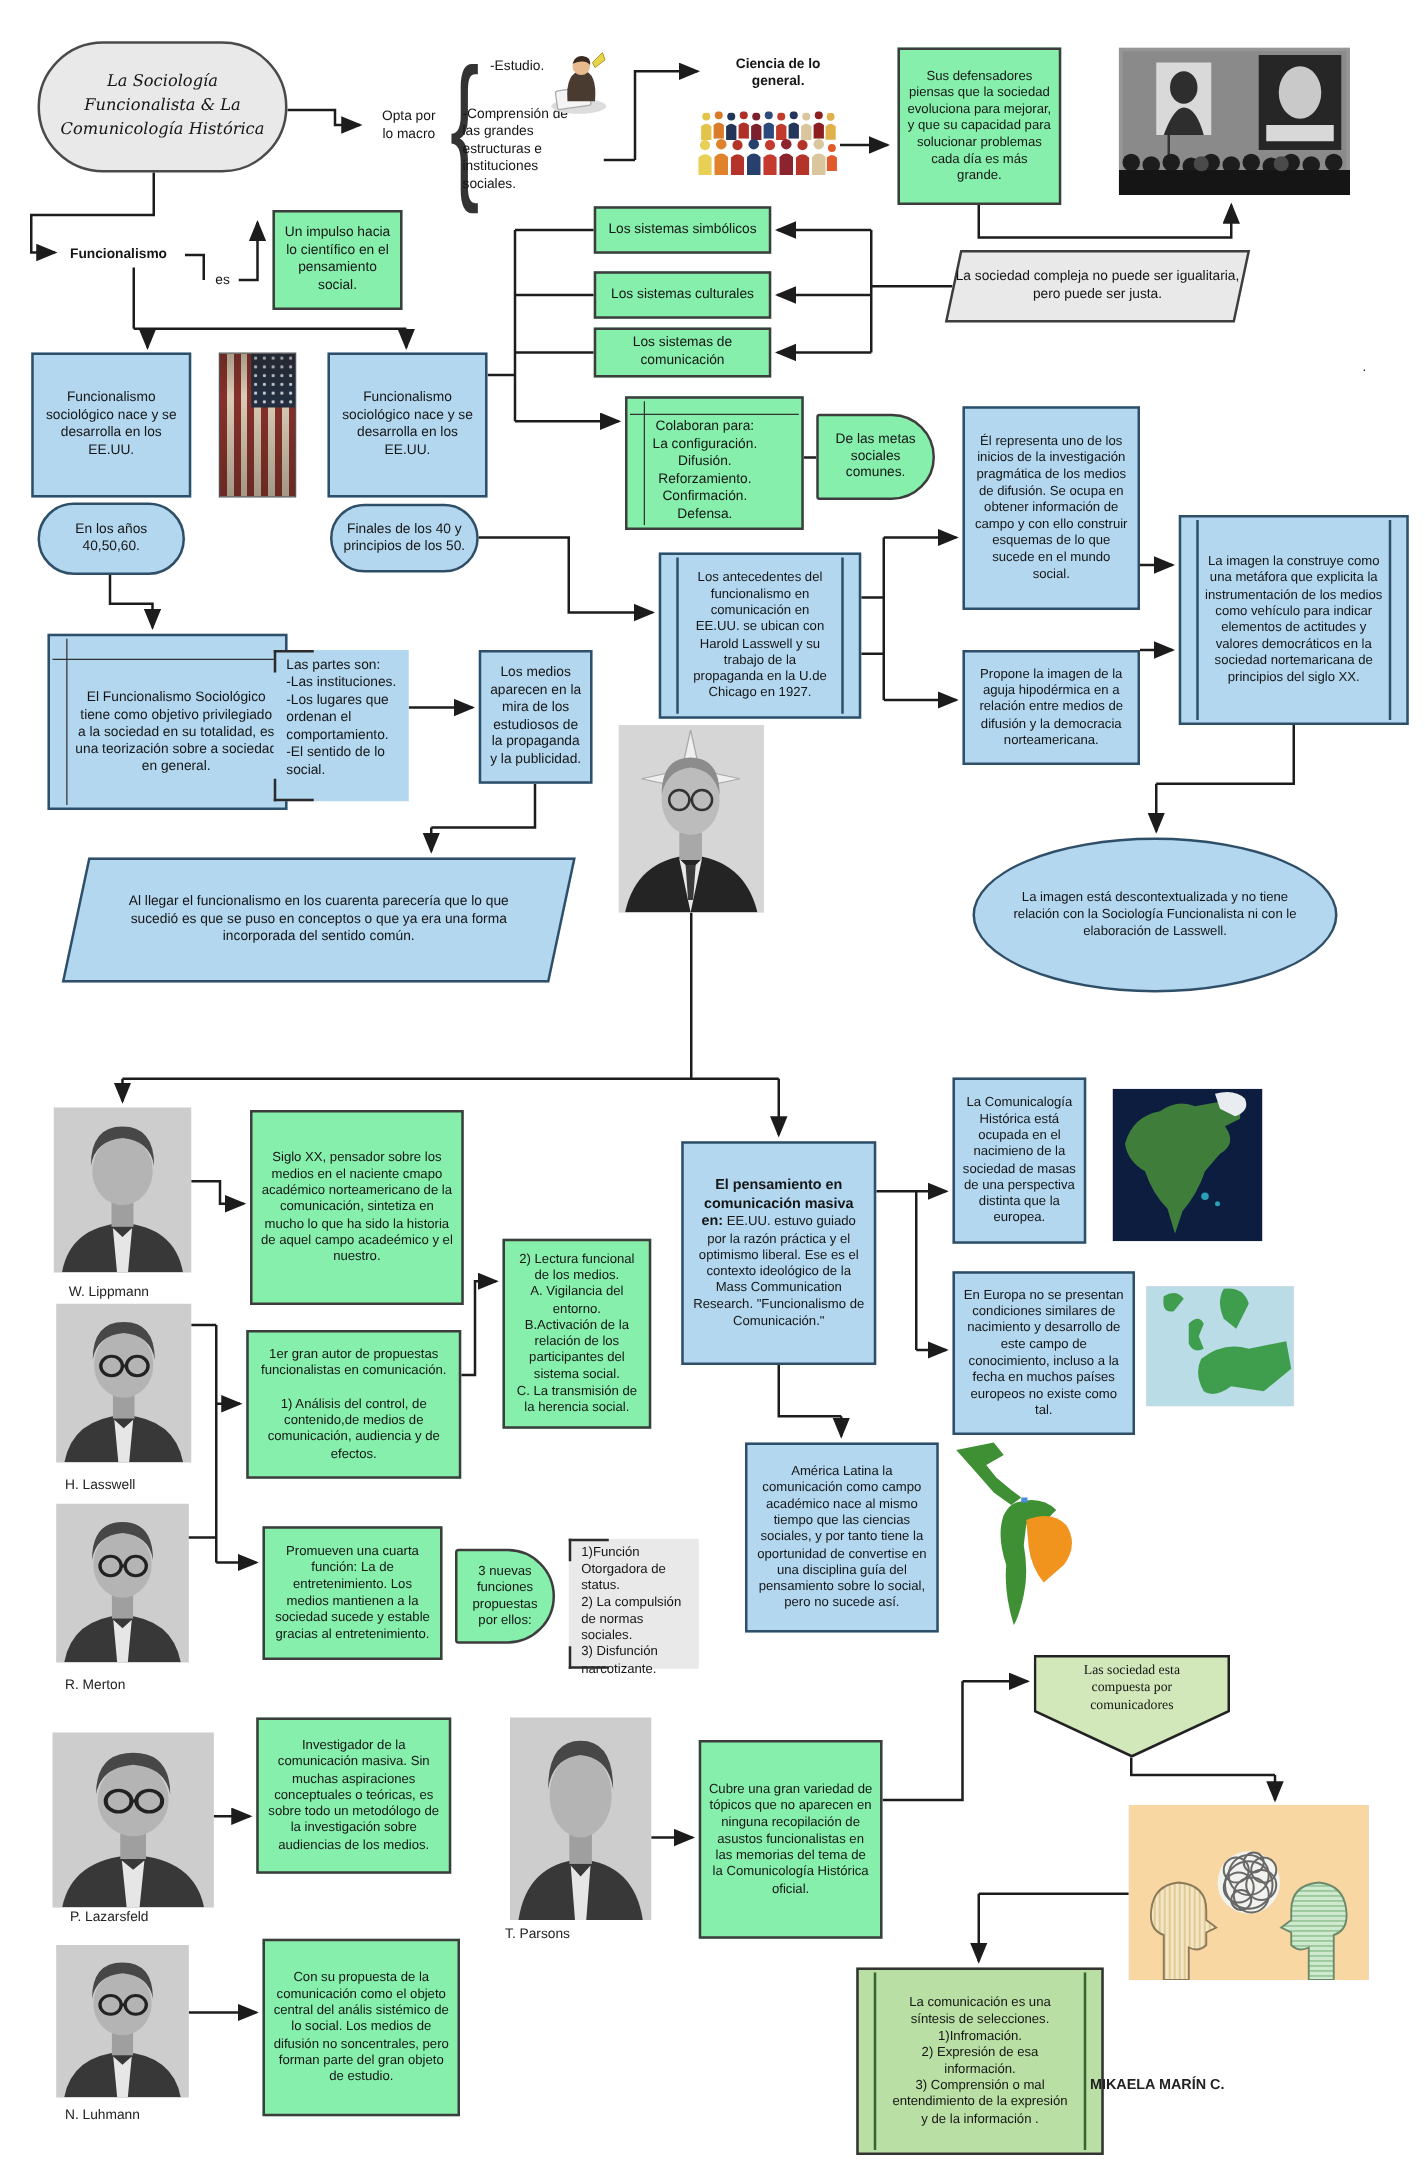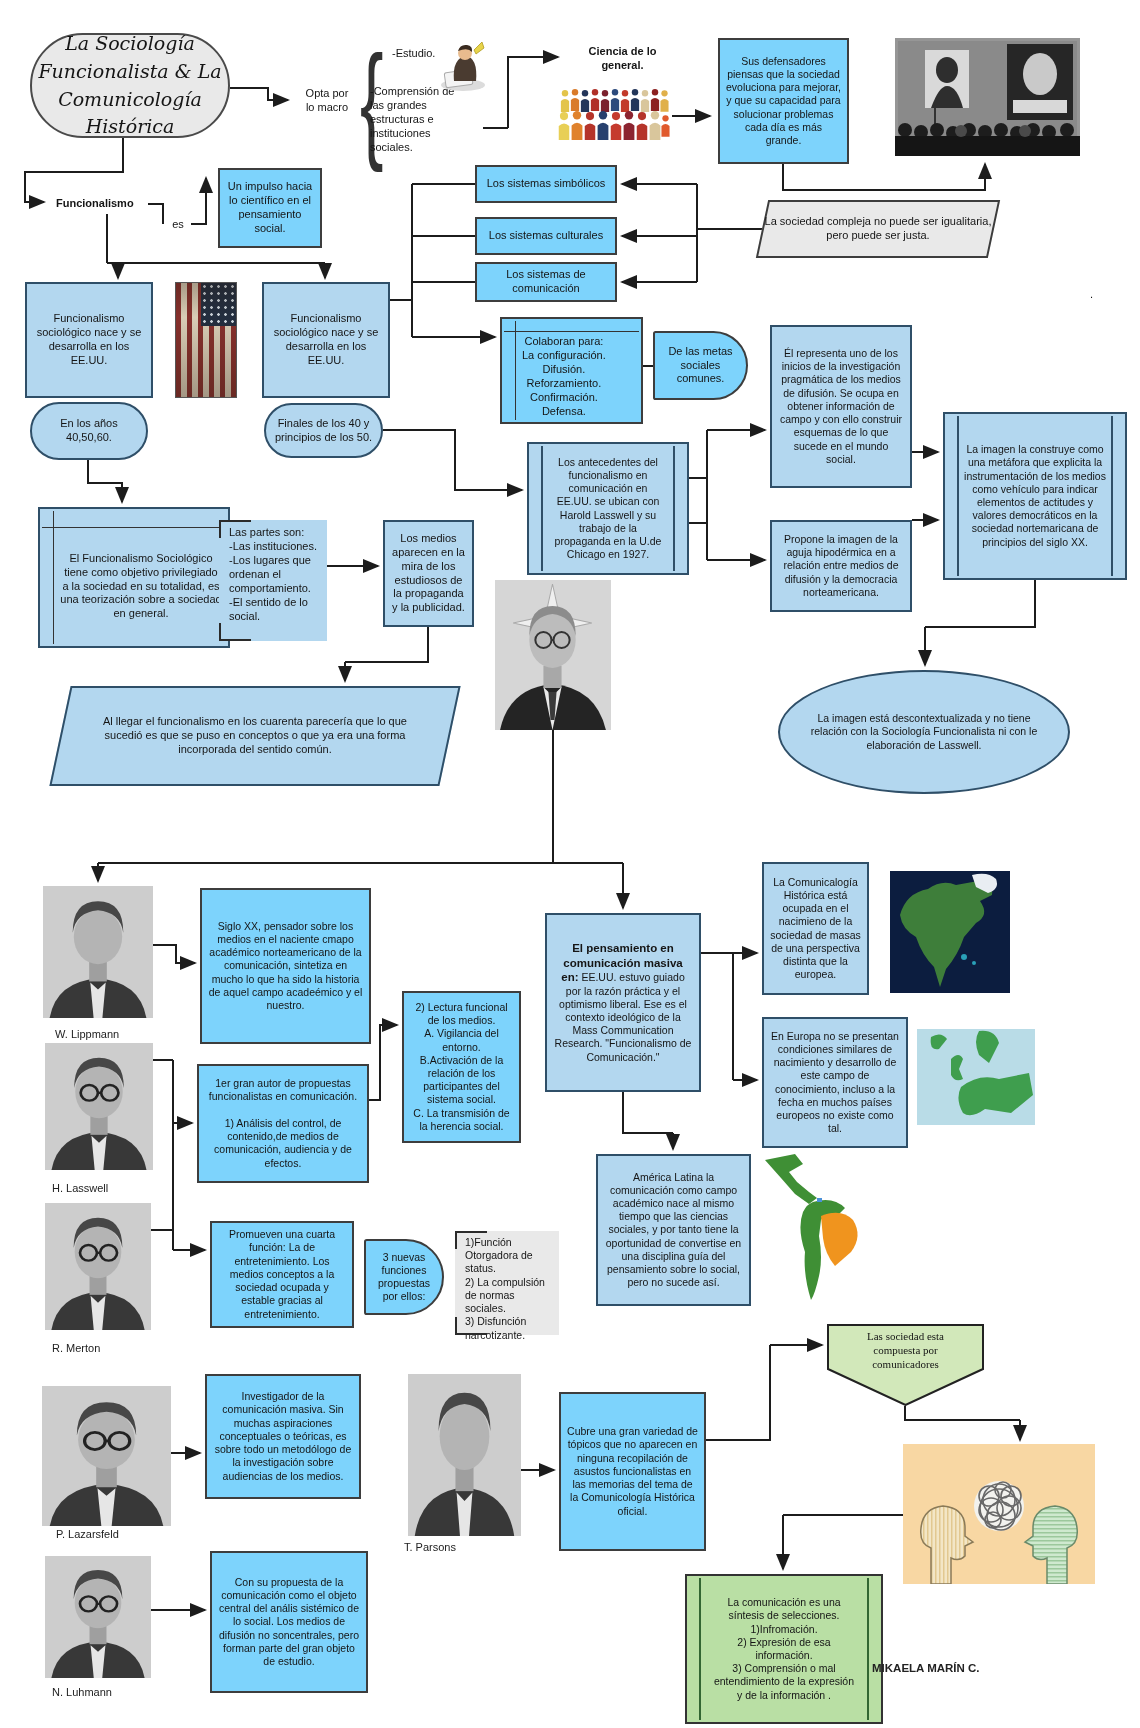--- a/index.html
+++ b/index.html
@@ -2,21 +2,21 @@
 <html><head>
 <meta charset="utf-8">
 <style>
   html,body{margin:0;padding:0;background:#fff;}
   .canvas{position:relative;width:1140px;height:1728px;background:#ffffff;
           font-family:"Liberation Sans",sans-serif;color:#151515;overflow:hidden;}
   .node{position:absolute;box-sizing:border-box;z-index:2;}
   .txt{display:flex;align-items:center;justify-content:center;text-align:center;white-space:pre-line;padding:3px 6px;}
   .left{ text-align:left;justify-content:flex-start;align-items:flex-start;}
   .blue{background:#b3d7ef;border:2px solid #2f4f68;--bc:#2f4f68;}
-  .gray{background:#7dd3fc;border:2px solid #3d3d3d;text-align:center;--bc:#3d3d3d;}
+  .gray{background:#86efac;border:2px solid #3d3d3d;text-align:center;--bc:#3d3d3d;}
   .green{background:#b9dfa4;border:2px solid #333;--bc:#336633;}
   .f10{font-size:10.5px;line-height:1.26;}
   .f11{font-size:11px;line-height:1.27;}
   .bold{font-weight:bold;}
   .capsule{border-radius:30px;}
   .ellipse{border-radius:50%;padding:14px 30px;}
   .rround{border-radius:3px 40px 40px 3px;}
   .bars::before,.bars::after{content:"";position:absolute;top:2px;bottom:2px;width:0;border-left:2px solid var(--bc,#2f4f68);}
   .bars::before{left:12px;} .bars::after{right:12px;}
   .tcell::before{content:"";position:absolute;top:2px;bottom:2px;left:13px;border-left:1.6px solid #333;}
@@ -27,21 +27,21 @@
   .corner::after{content:"";position:absolute;left:0;bottom:0;width:30px;height:16px;border-left:2.5px solid #2b2b2b;border-bottom:2.5px solid #2b2b2b;}
   .para-bg{position:absolute;inset:0;transform:skewX(-12deg);}
   .para-bg.graybg{background:#e9e9e9;border:2px solid #3d3d3d;}
   .para-bg.bluebg{background:#b3d7ef;border:2px solid #2f4f68;}
   .para-txt{position:absolute;inset:0;display:flex;align-items:center;justify-content:center;text-align:center;white-space:pre-line;z-index:1;}
   .photo{background:#cfcfcf;overflow:hidden;}
   .photo svg{display:block;width:100%;height:100%;}
   .plabel{font-size:11px;color:#222;white-space:nowrap;}
   .wires{position:absolute;left:0;top:0;z-index:1;}
   .title-bubble{background:#e9e9e9;border:2px solid #4a4a4a;border-radius:54px;
-     font-family:"DejaVu Serif","Liberation Serif",serif;font-style:italic;font-size:19px;line-height:1.45;}
+     font-family:"DejaVu Serif","Liberation Serif",serif;font-style:italic;font-size:13px;line-height:1.45;}
   .brace{font-size:128px;line-height:118px;color:#333;transform:scaleX(.55);transform-origin:left center;}
   .flag{background:repeating-linear-gradient(90deg,#86302c 0 5.5px,#d9cdb6 5.5px 11px);border:1px solid #555;}
   .flag::before{content:"";position:absolute;top:0;right:0;width:58%;height:38%;
      background-color:#232e3f;background-image:radial-gradient(#cbd3da 1px,transparent 1.6px);background-size:7px 7px;}
   .flag::after{content:"";position:absolute;inset:0;background:linear-gradient(180deg,rgba(40,25,15,.28),rgba(0,0,0,0) 30%,rgba(40,25,15,.3));}
   .pent-text{position:absolute;inset:0;display:flex;align-items:flex-start;justify-content:center;text-align:center;white-space:pre-line;padding-top:6px;}
   .dot{font-size:11px;}
 </style>
 </head>
 <body>
@@ -346,21 +346,21 @@
 B.Activación de la relación de los participantes del sistema social.
 C. La transmisión de la herencia social.</div>
 
   <div class="node photo" style="left:45px;top:1203px;width:106px;height:127px;">
     <svg viewBox="0 0 100 130" preserveAspectRatio="none">
         <use href="#bust"></use>
         <use href="#specs"></use>
       </svg>
   </div>
   <div class="node plabel" style="left:52px;top:1342px;">R. Merton</div>
-  <div class="node txt f10 gray" style="left:210px;top:1221px;width:144px;height:107px;">Promueven una cuarta función: La de entretenimiento. Los medios conceptos a la sociedad ocupada y estable gracias al entretenimiento.</div>
+  <div class="node txt f10 gray" style="left:210px;top:1221px;width:144px;height:107px;">Promueven una cuarta función: La de entretenimiento. Los medios mantienen a la sociedad sucede y estable gracias al entretenimiento.</div>
   <div class="node txt f10 gray rround" style="left:364px;top:1239px;width:80px;height:76px;">3 nuevas
 funciones
 propuestas
 por ellos:</div>
   <div class="node txt f10 corner graybg left" style="left:455px;top:1231px;width:104px;height:104px;padding:5px 4px 4px 10px;">1)Función
 Otorgadora de status.
 2) La compulsión de normas sociales.
 3) Disfunción narcotizante.</div>
 
   <div class="node txt f10 blue" style="left:596px;top:1154px;width:155px;height:152px;">América Latina la comunicación como campo académico nace al mismo tiempo que las ciencias sociales, y por tanto tiene la oportunidad de convertise en una disciplina guía del pensamiento sobre lo social, pero no sucede así.</div>

